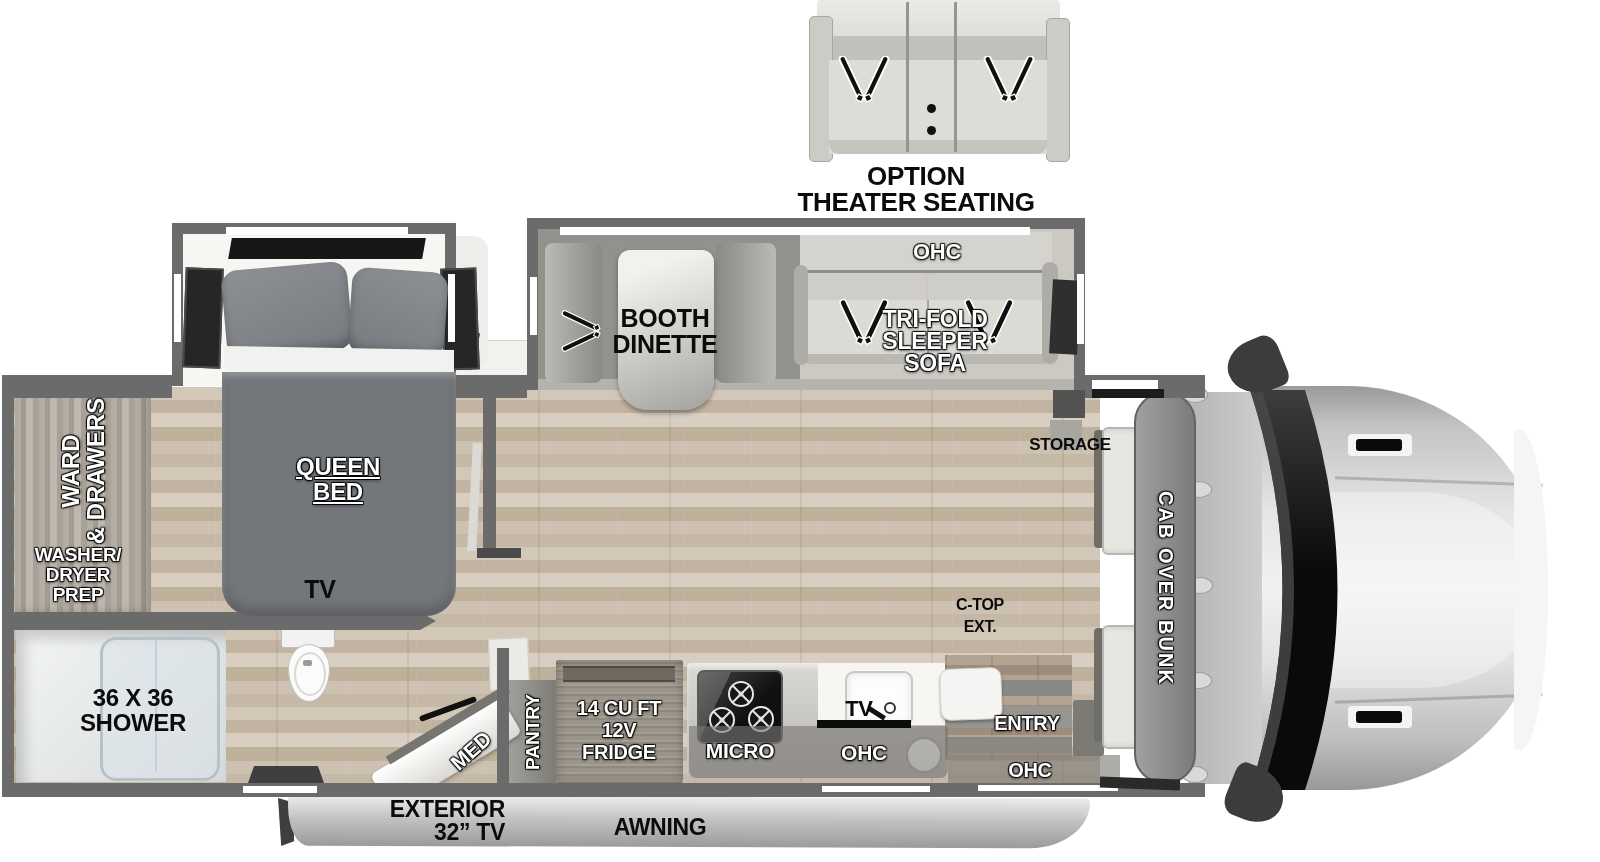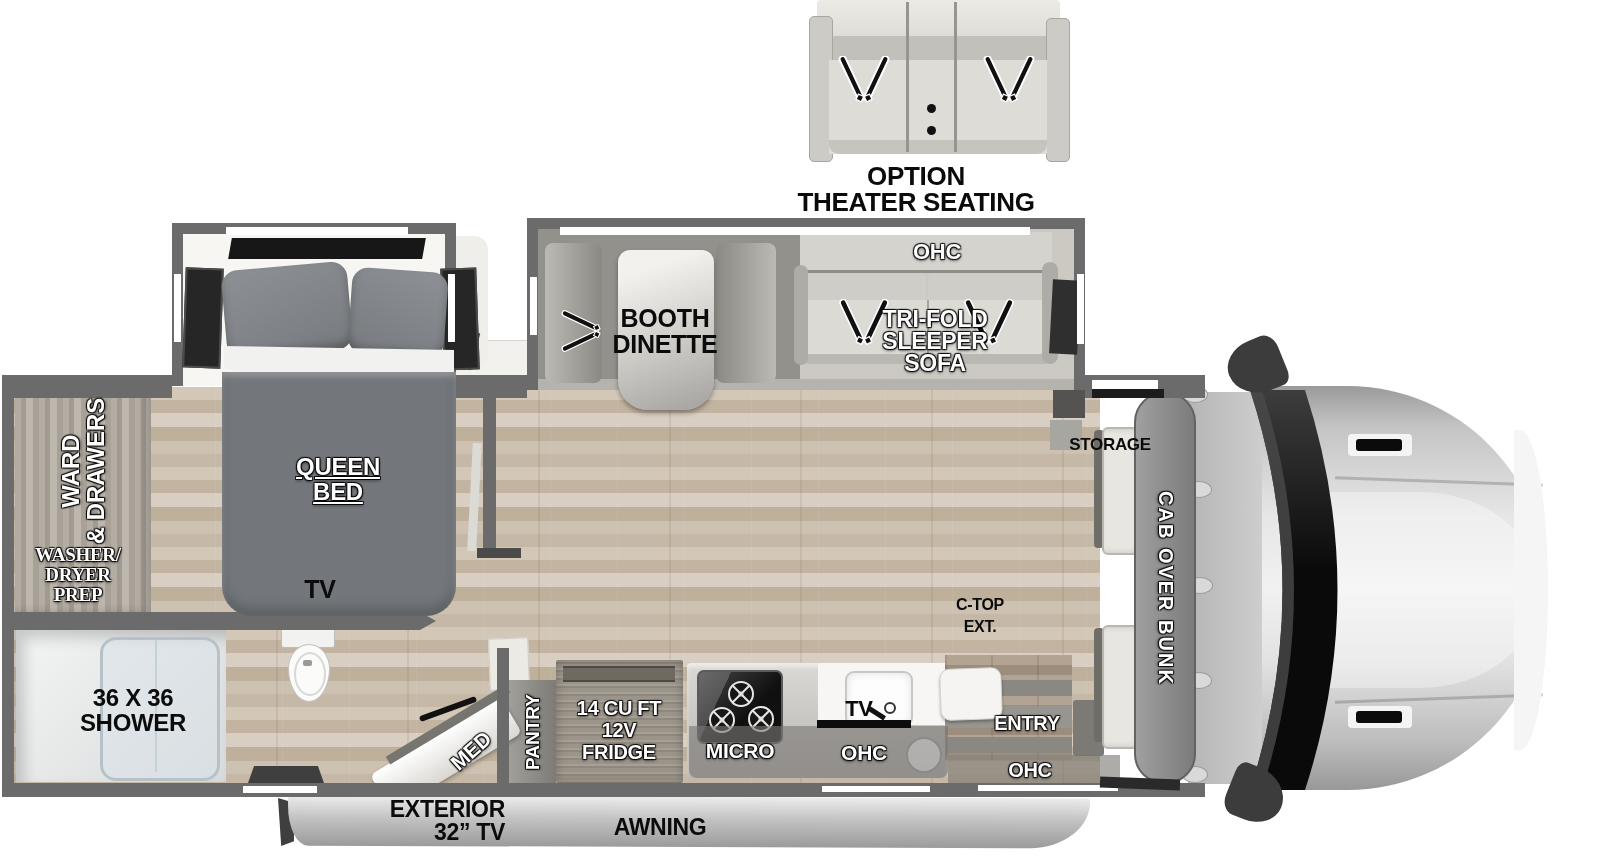--- a/index.html
+++ b/index.html
@@ -155,21 +155,21 @@
   <div class="slot" style="left:978px;top:785px;width:140px;height:6px;"></div>
   <div class="abs" style="left:1100px;top:778px;width:80px;height:11px;background:#2a2a2a;transform:rotate(2deg);z-index:33;"></div>
 
   <div class="abs" style="left:15px;top:386px;width:136px;height:226px;z-index:10;background-color:#aaa49c;background-image:repeating-linear-gradient(90deg,#b3ada4 0 6px,#a29b91 6px 11px,#bdb7ae 11px 18px,#a8a198 18px 24px);box-shadow:inset -6px 0 10px rgba(0,0,0,.2);"></div>
   <div class="abs" style="left:15px;top:398px;width:136px;height:146px;display:flex;align-items:center;justify-content:center;z-index:40;">
     <div class="w" style="transform:rotate(-90deg);font-weight:800;font-size:24px;text-align:center;line-height:25px;white-space:nowrap;">
       <div>WARD</div>
       <div>&amp; DRAWERS</div>
     </div>
   </div>
-  <div class="lbl w" style="left:18px;top:545px;width:120px;font-size:19px;line-height:20px;font-family:Liberation Serif, serif;">
+  <div class="lbl w" style="left:18px;top:545px;width:120px;font-size:19px;line-height:20px;">
     <div>WASHER/</div>
     <div>DRYER</div>
     <div>PREP</div>
   </div>
 
   <div class="abs wall" style="left:483px;top:386px;width:13px;height:172px;z-index:15;"></div>
   <div class="abs" style="left:470px;top:443px;width:9px;height:108px;background:#dcdad5;transform:rotate(3deg);z-index:14;"></div>
   <div class="abs" style="left:477px;top:548px;width:44px;height:10px;background:#4a4a4a;z-index:16;"></div>
 
   <div class="abs wall" style="left:2px;top:612px;width:418px;height:18px;z-index:15;"></div>
@@ -243,21 +243,21 @@
     <div class="abs" style="left:0;top:51px;width:127px;height:22px;background:#97958f;"></div>
     <div class="abs" style="left:0;top:82px;width:127px;height:16px;background:#8a8883;"></div>
   </div>
   <div class="lbl w" style="left:985px;top:713px;width:84px;font-size:20px;">ENTRY</div>
   <div class="abs" style="left:1073px;top:700px;width:31px;height:56px;background:#7c7a75;border-radius:3px;z-index:12;"></div>
   <div class="abs" style="left:948px;top:755px;width:172px;height:30px;background:rgba(118,116,112,.6);z-index:13;"></div>
   <div class="lbl w" style="left:1000px;top:760px;width:60px;font-size:20px;">OHC</div>
 
   <div class="abs" style="left:1053px;top:390px;width:32px;height:28px;background:#555351;z-index:12;"></div>
   <div class="abs" style="left:1050px;top:420px;width:32px;height:30px;background:#a8a6a0;z-index:12;"></div>
-  <div class="lbl b" style="left:1028px;top:436px;width:84px;font-size:17px;margin-left:40px;">STORAGE</div>
+  <div class="lbl b" style="left:1028px;top:436px;width:84px;font-size:17px;">STORAGE</div>
   <div class="abs" style="left:1094px;top:430px;width:10px;height:118px;background:#6f6d68;border-radius:4px;z-index:12;"></div>
   <div class="abs" style="left:1102px;top:427px;width:38px;height:124px;background:#e8e6e0;border:2px solid #b9b7b1;border-radius:6px;z-index:12;box-shadow:inset -4px 0 6px rgba(0,0,0,.15);"></div>
   <div class="abs" style="left:1094px;top:628px;width:10px;height:114px;background:#6f6d68;border-radius:4px;z-index:12;"></div>
   <div class="abs" style="left:1102px;top:625px;width:38px;height:120px;background:#e8e6e0;border:2px solid #b9b7b1;border-radius:6px;z-index:12;box-shadow:inset -4px 0 6px rgba(0,0,0,.15);"></div>
 
   <div class="abs" style="left:1188px;top:392px;width:100px;height:392px;background:linear-gradient(90deg,#b5b5b5,#d6d6d6);border-radius:0 18px 18px 0;z-index:8;"></div>
   <div class="abs" style="left:1262px;top:386px;width:286px;height:404px;z-index:9;border-radius:0 200px 200px 0 / 0 202px 202px 0;background:linear-gradient(180deg,#9a9a9a 0%,#c4c4c4 10%,#e6e6e6 32%,#f1f1f1 50%,#e2e2e2 68%,#bdbdbd 88%,#989898 100%);"></div>
   <div class="abs" style="left:1300px;top:492px;width:240px;height:196px;background:rgba(255,255,255,.35);border-radius:0 120px 120px 0/0 98px 98px 0;z-index:10;"></div>
   <div class="abs" style="left:1335px;top:480px;width:208px;height:3px;background:rgba(0,0,0,.18);transform:rotate(2deg);z-index:11;"></div>
   <div class="abs" style="left:1335px;top:697px;width:208px;height:3px;background:rgba(0,0,0,.18);transform:rotate(-2deg);z-index:11;"></div>

